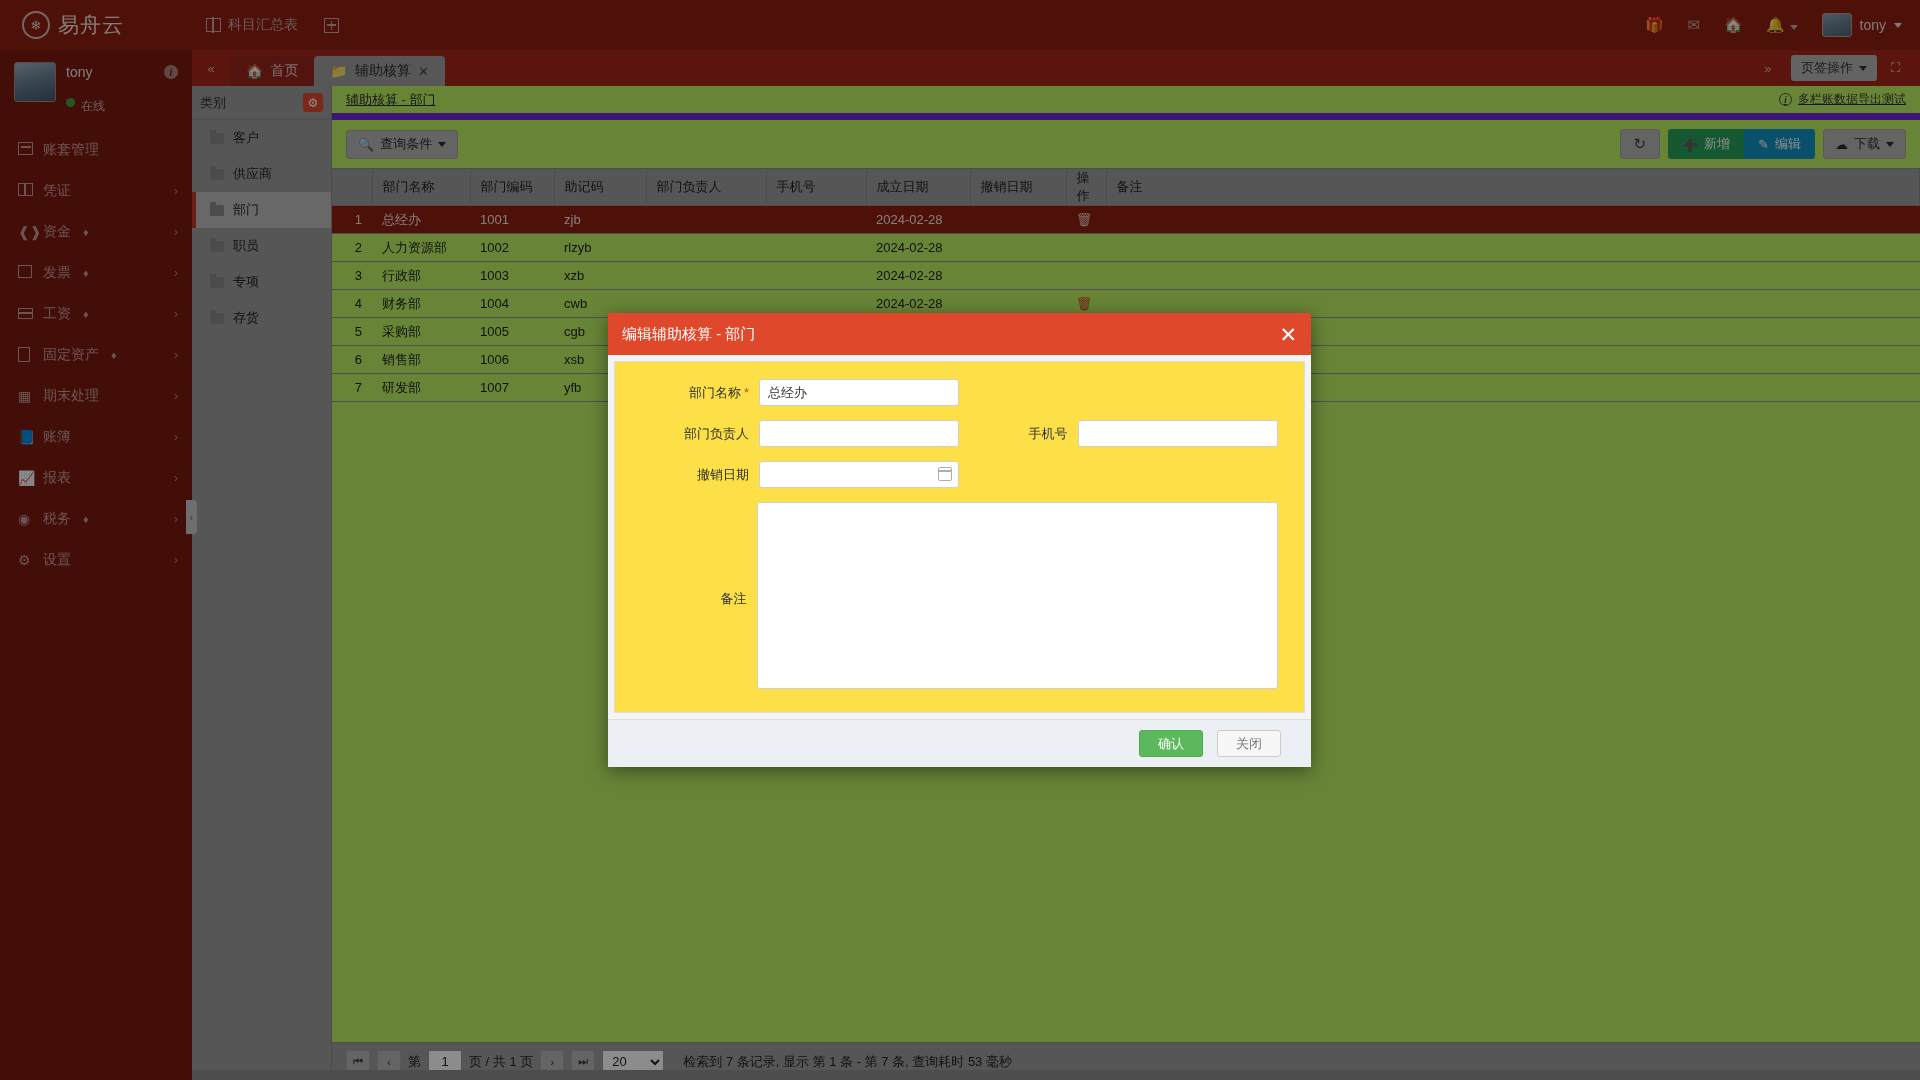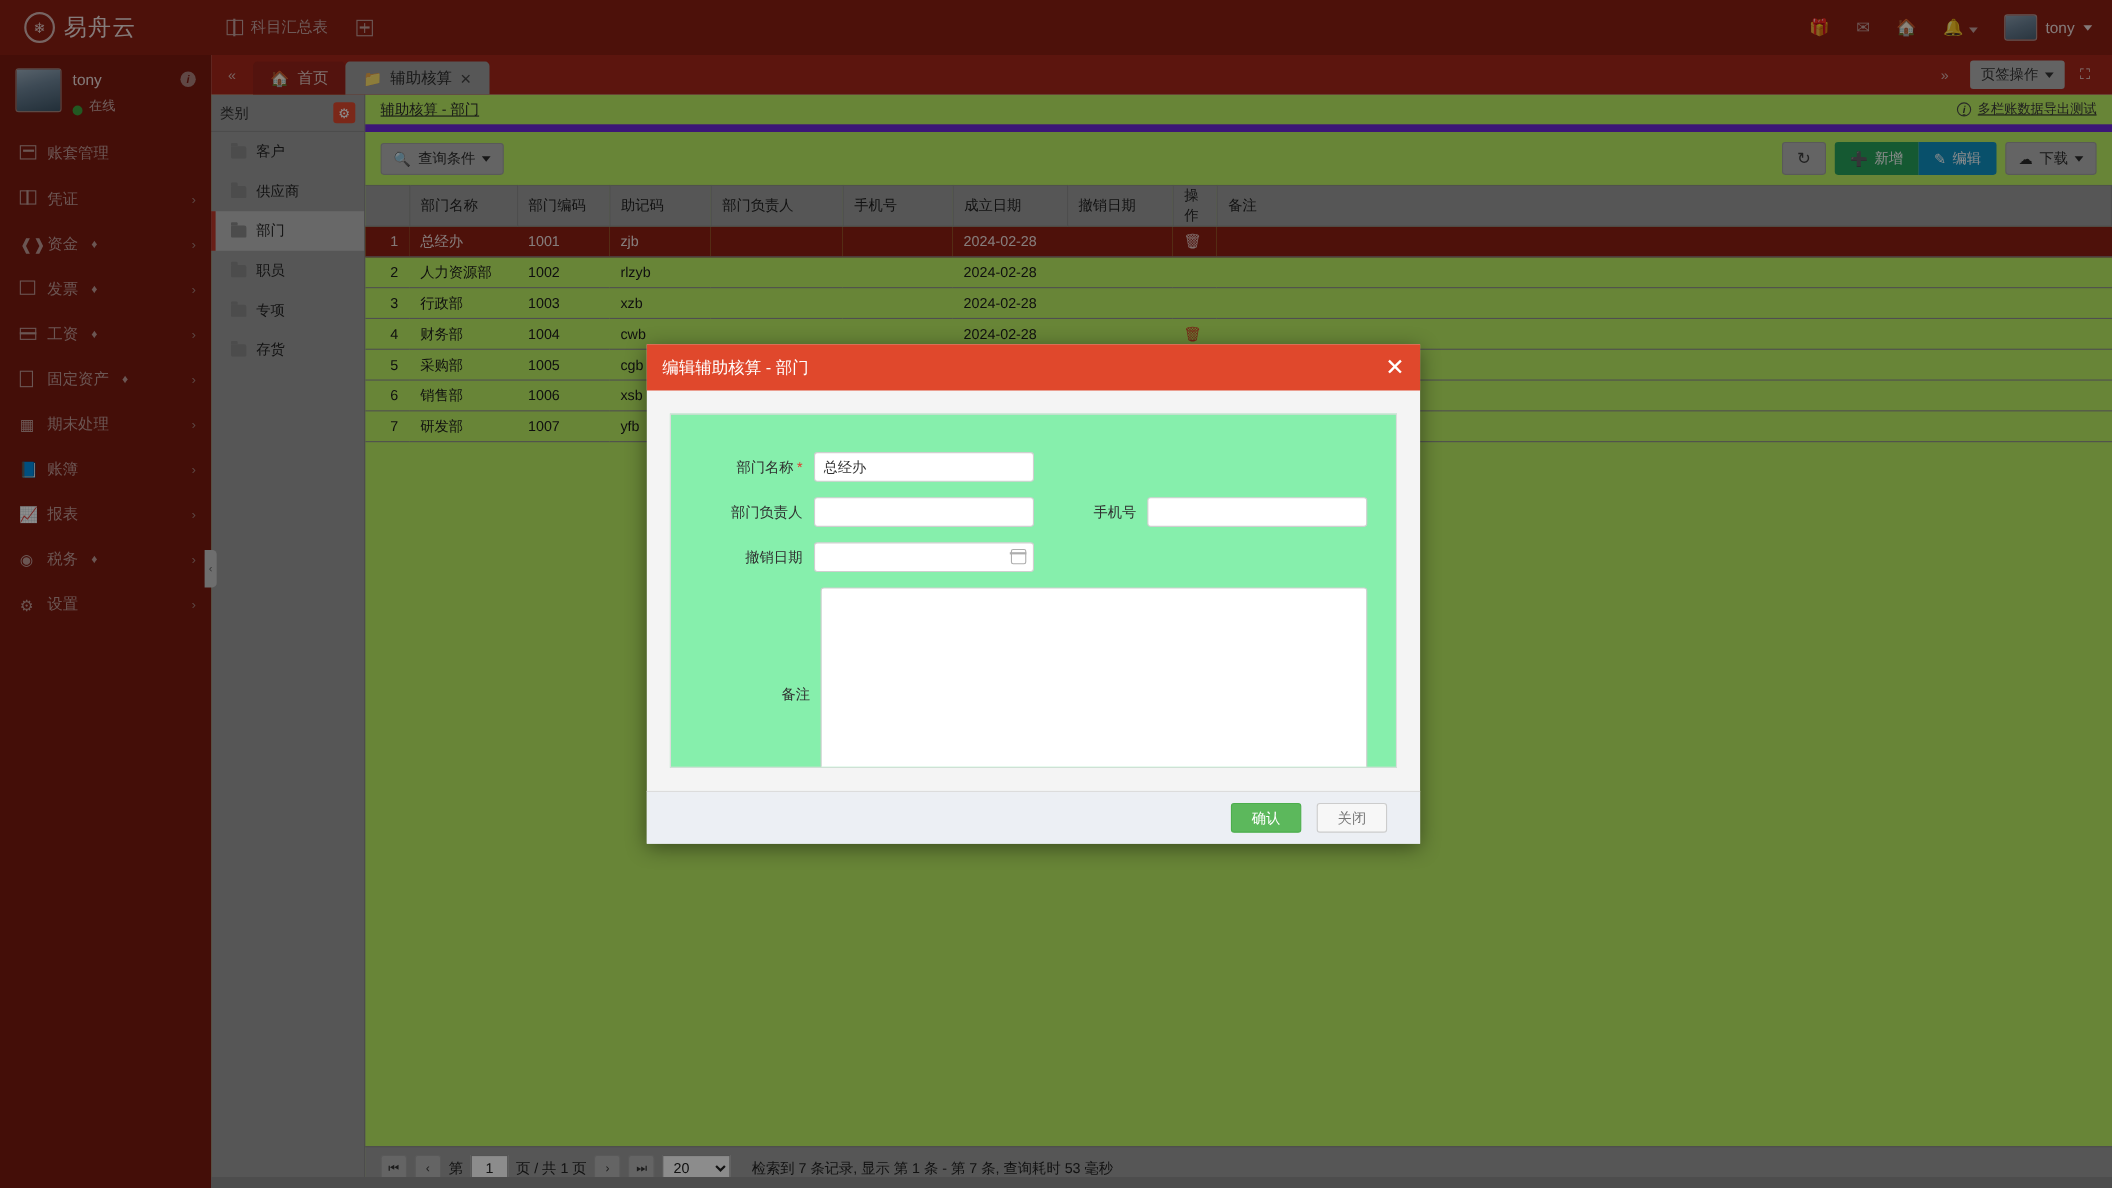--- a/index.html
+++ b/index.html
@@ -66,21 +66,21 @@
     border: 1px solid #a8867f; flex: none;
   }
   .side-user-col { flex: 1; padding-top: 2px; }
   .side-user-row { display: flex; align-items: center; }
   .side-user-name { color: #f0dedc; font-size: 14px; }
   .info-dot {
     margin-left: auto; width: 14px; height: 14px; border-radius: 50%;
     background: #b0847e; color: #7c1a10; font-size: 10px; font-weight: bold;
     display: flex; align-items: center; justify-content: center; font-style: italic;
   }
-  .side-status { display: flex; align-items: flex-end; gap: 6px; margin-top: 8px; }
+  .side-status { display: flex; align-items: flex-start; gap: 6px; margin-top: 18px; }
   .dot-online { width: 9px; height: 9px; border-radius: 50%; background: #3ea33e; }
   .side-status-txt { color: #cfb0ac; font-size: 12px; }
 
   .nav-item {
     display: flex; align-items: center; height: 41px; padding: 0 14px 0 18px;
     color: #c49d98; font-size: 14px; cursor: pointer; gap: 9px;
   }
   .nav-ic { width: 16px; height: 15px; flex: none; position: relative; color: #c49d98; }
   .nav-lbl { white-space: nowrap; }
   .gem { font-size: 11px; color: #c49d98; margin-left: 3px; }
@@ -232,33 +232,33 @@
     text-align: center; font-size: 13px; color: #222; font-family: inherit;
   }
   .pg-select {
     width: 62px; height: 24px; border: 1px solid #9a9a9a; background: #fff;
     font-size: 13px; color: #222; font-family: inherit; padding-left: 5px;
   }
   .pg-info { font-size: 13px; color: #1f1f1f; margin-left: 12px; }
 
   
   .modal {
-    position: absolute; left: 588px; top: 313px; width: 703px; height: 454px;
+    position: absolute; left: 608px; top: 313px; width: 703px; height: 454px;
     background: #f4f4f4; z-index: 600;
     box-shadow: 0 4px 18px rgba(0,0,0,.45);
     display: flex; flex-direction: column;
   }
   .modal-head {
     height: 42px; background: #e0482c; display: flex; align-items: center;
     padding: 0 14px; color: #fff; font-size: 15px;
   }
   .modal-x { margin-left: auto; font-size: 21px; cursor: pointer; line-height: 1; }
   .modal-body {
-    margin: 21px; background: #86efac; border: 1px solid #dcdcdc; flex: 1;
-    padding: 34px 26px 10px 26px; overflow: hidden;
+    margin: 6px; background: #fde047; border: 1px solid #dcdcdc; flex: 1;
+    padding: 17px 26px 10px 26px; overflow: hidden;
   }
   .frow { display: flex; margin-bottom: 14px; }
   .fcell { display: flex; align-items: center; width: 50%; }
   .flabel {
     width: 118px; text-align: right; font-size: 13px; color: #2f2f2f;
     padding-right: 10px; white-space: nowrap;
   }
   .req { color: #e03b2f; margin-left: 3px; }
   .fctrl { position: relative; width: 200px; }
   .finput {

